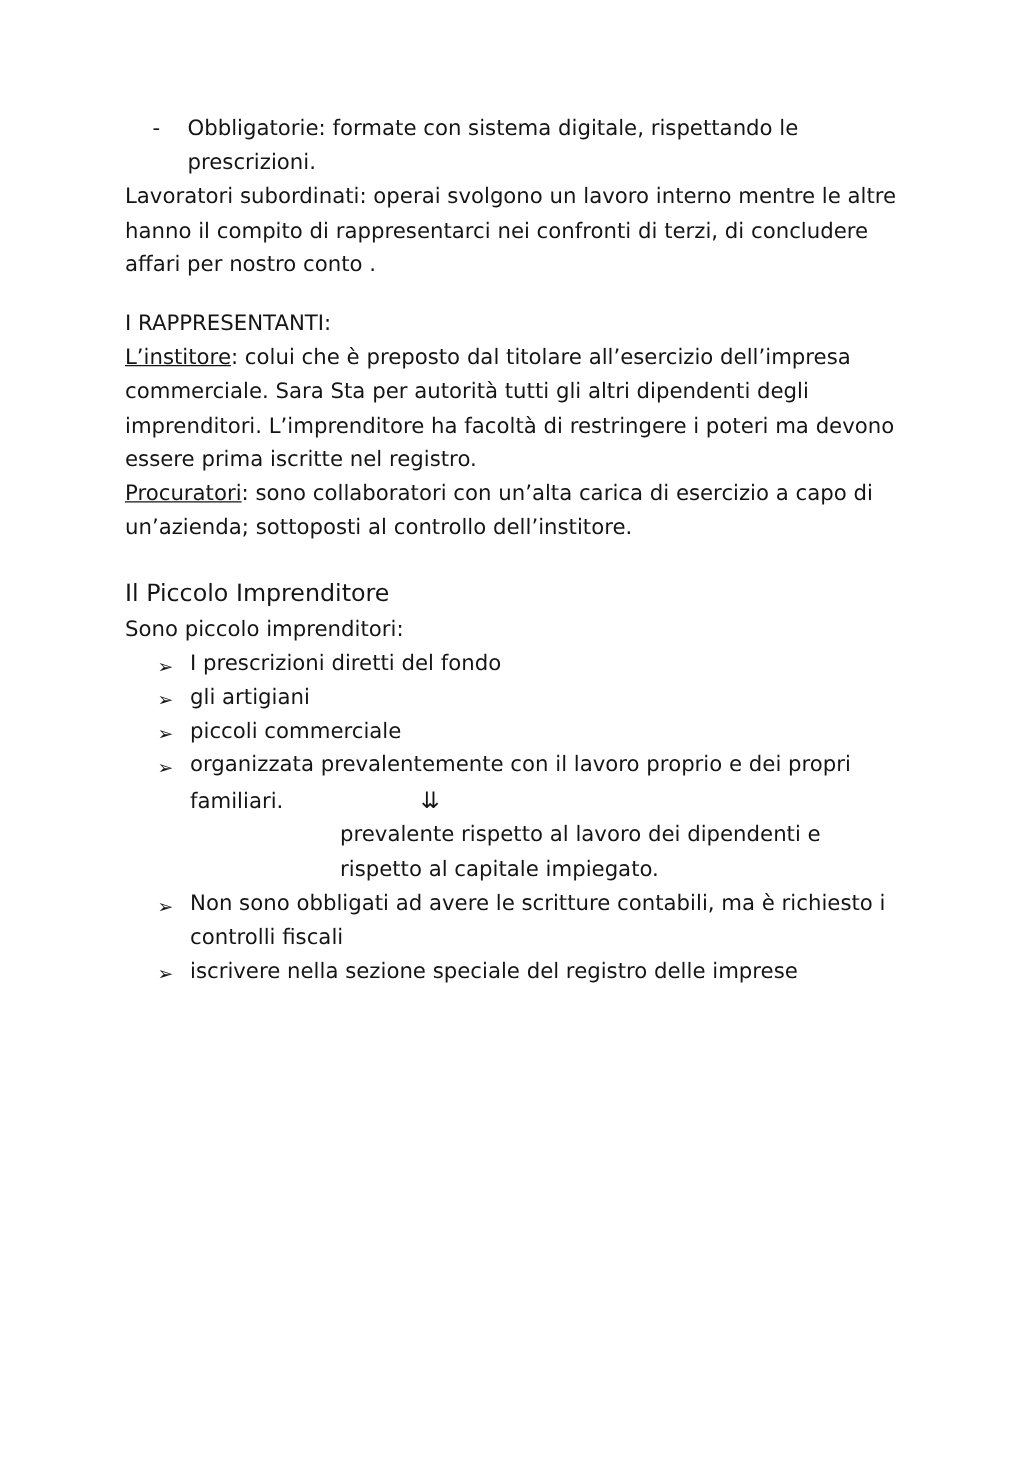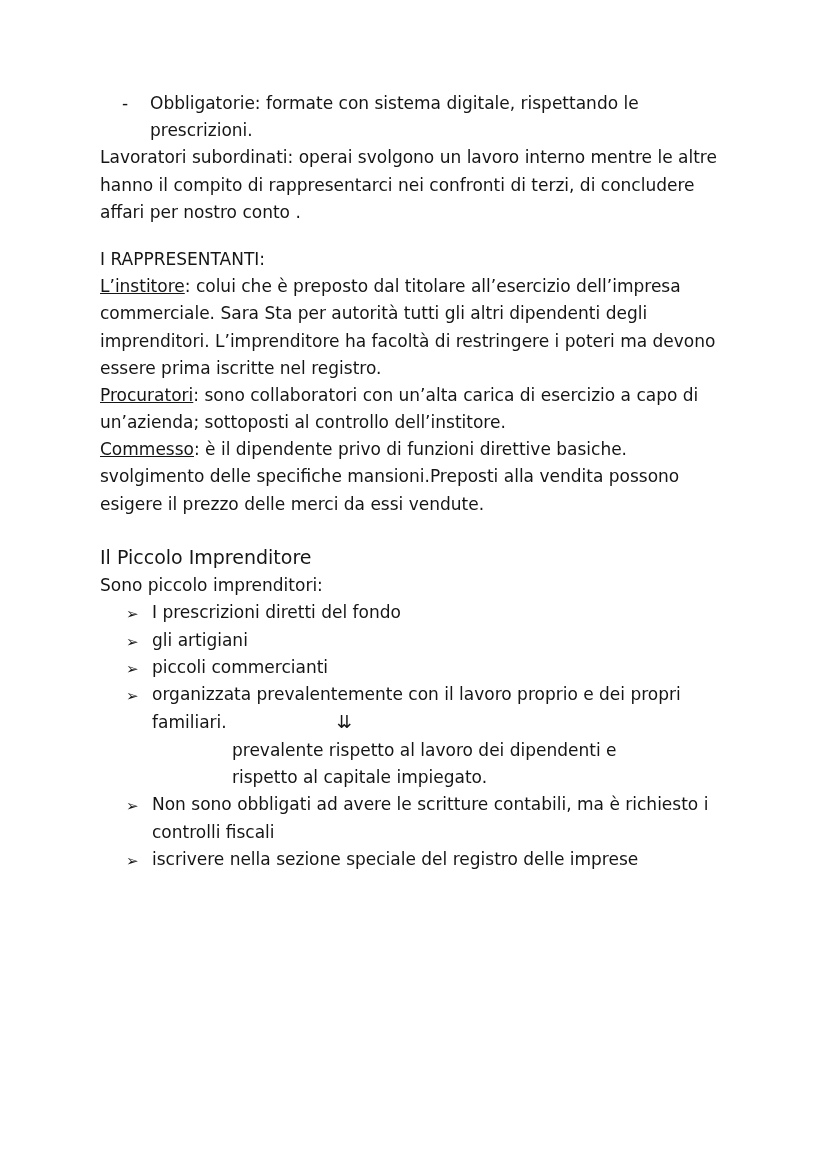--- a/index.html
+++ b/index.html
@@ -59,21 +59,21 @@
     padding-top: 3px;
   }
   .bullet-body { flex: 1; }
 
   .dbl-arrow {
     display: inline-block;
     margin-left: 110px;
     font-size: 18px;
   }
   .sub {
-    margin-left: 80px;
+    margin-left: 120px;
     max-width: 430px;
   }
 </style>
 </head>
 <body>
 
 <div class="page">
   <div class="content">
 
     <div class="dash-item">
@@ -86,42 +86,41 @@
     <p>Lavoratori subordinati: operai svolgono un lavoro interno mentre le altre hanno il compito di rappresentarci nei confronti di terzi, di concludere affari per nostro conto .</p>
 
     <div class="gap-lg"></div>
 
     <p>I RAPPRESENTANTI:</p>
 
     <p><span class="term">L’institore</span><span>: colui che è preposto dal titolare all’esercizio dell’impresa commerciale. Sara Sta per autorità tutti gli altri dipendenti degli imprenditori. L’imprenditore ha facoltà di restringere i poteri ma devono essere prima iscritte nel registro.</span></p>
 
     <p><span class="term">Procuratori</span><span>: sono collaboratori con un’alta carica di esercizio a capo di un’azienda; sottoposti al controllo dell’institore.</span></p>
 
-    <p><span class="term">Commesso</span><span>: è il dipendente privo di funzioni direttive basiche. svolgimento delle specifiche mansioni.Preposti alla vendita possono esigere il prezzo delle merci da essi vendute.</span></p>
 
     <div class="gap-xl"></div>
 
     <p class="title">Il Piccolo Imprenditore</p>
 
 
     <p>Sono piccolo imprenditori:</p>
 
     <div class="bullet">
       <span class="marker">➢</span>
       <span class="bullet-body">I prescrizioni diretti del fondo</span>
     </div>
 
     <div class="bullet">
       <span class="marker">➢</span>
       <span class="bullet-body">gli artigiani</span>
     </div>
 
     <div class="bullet">
       <span class="marker">➢</span>
-      <span class="bullet-body">piccoli commercianti</span>
+      <span class="bullet-body">piccoli commerciale</span>
     </div>
 
     <div class="bullet">
       <span class="marker">➢</span>
       <div class="bullet-body">
         <span>organizzata prevalentemente con il lavoro proprio e dei propri familiari.</span><span class="dbl-arrow">⇊</span>
         <div class="sub">prevalente rispetto al lavoro dei dipendenti e rispetto al capitale impiegato.</div>
       </div>
     </div>
 

